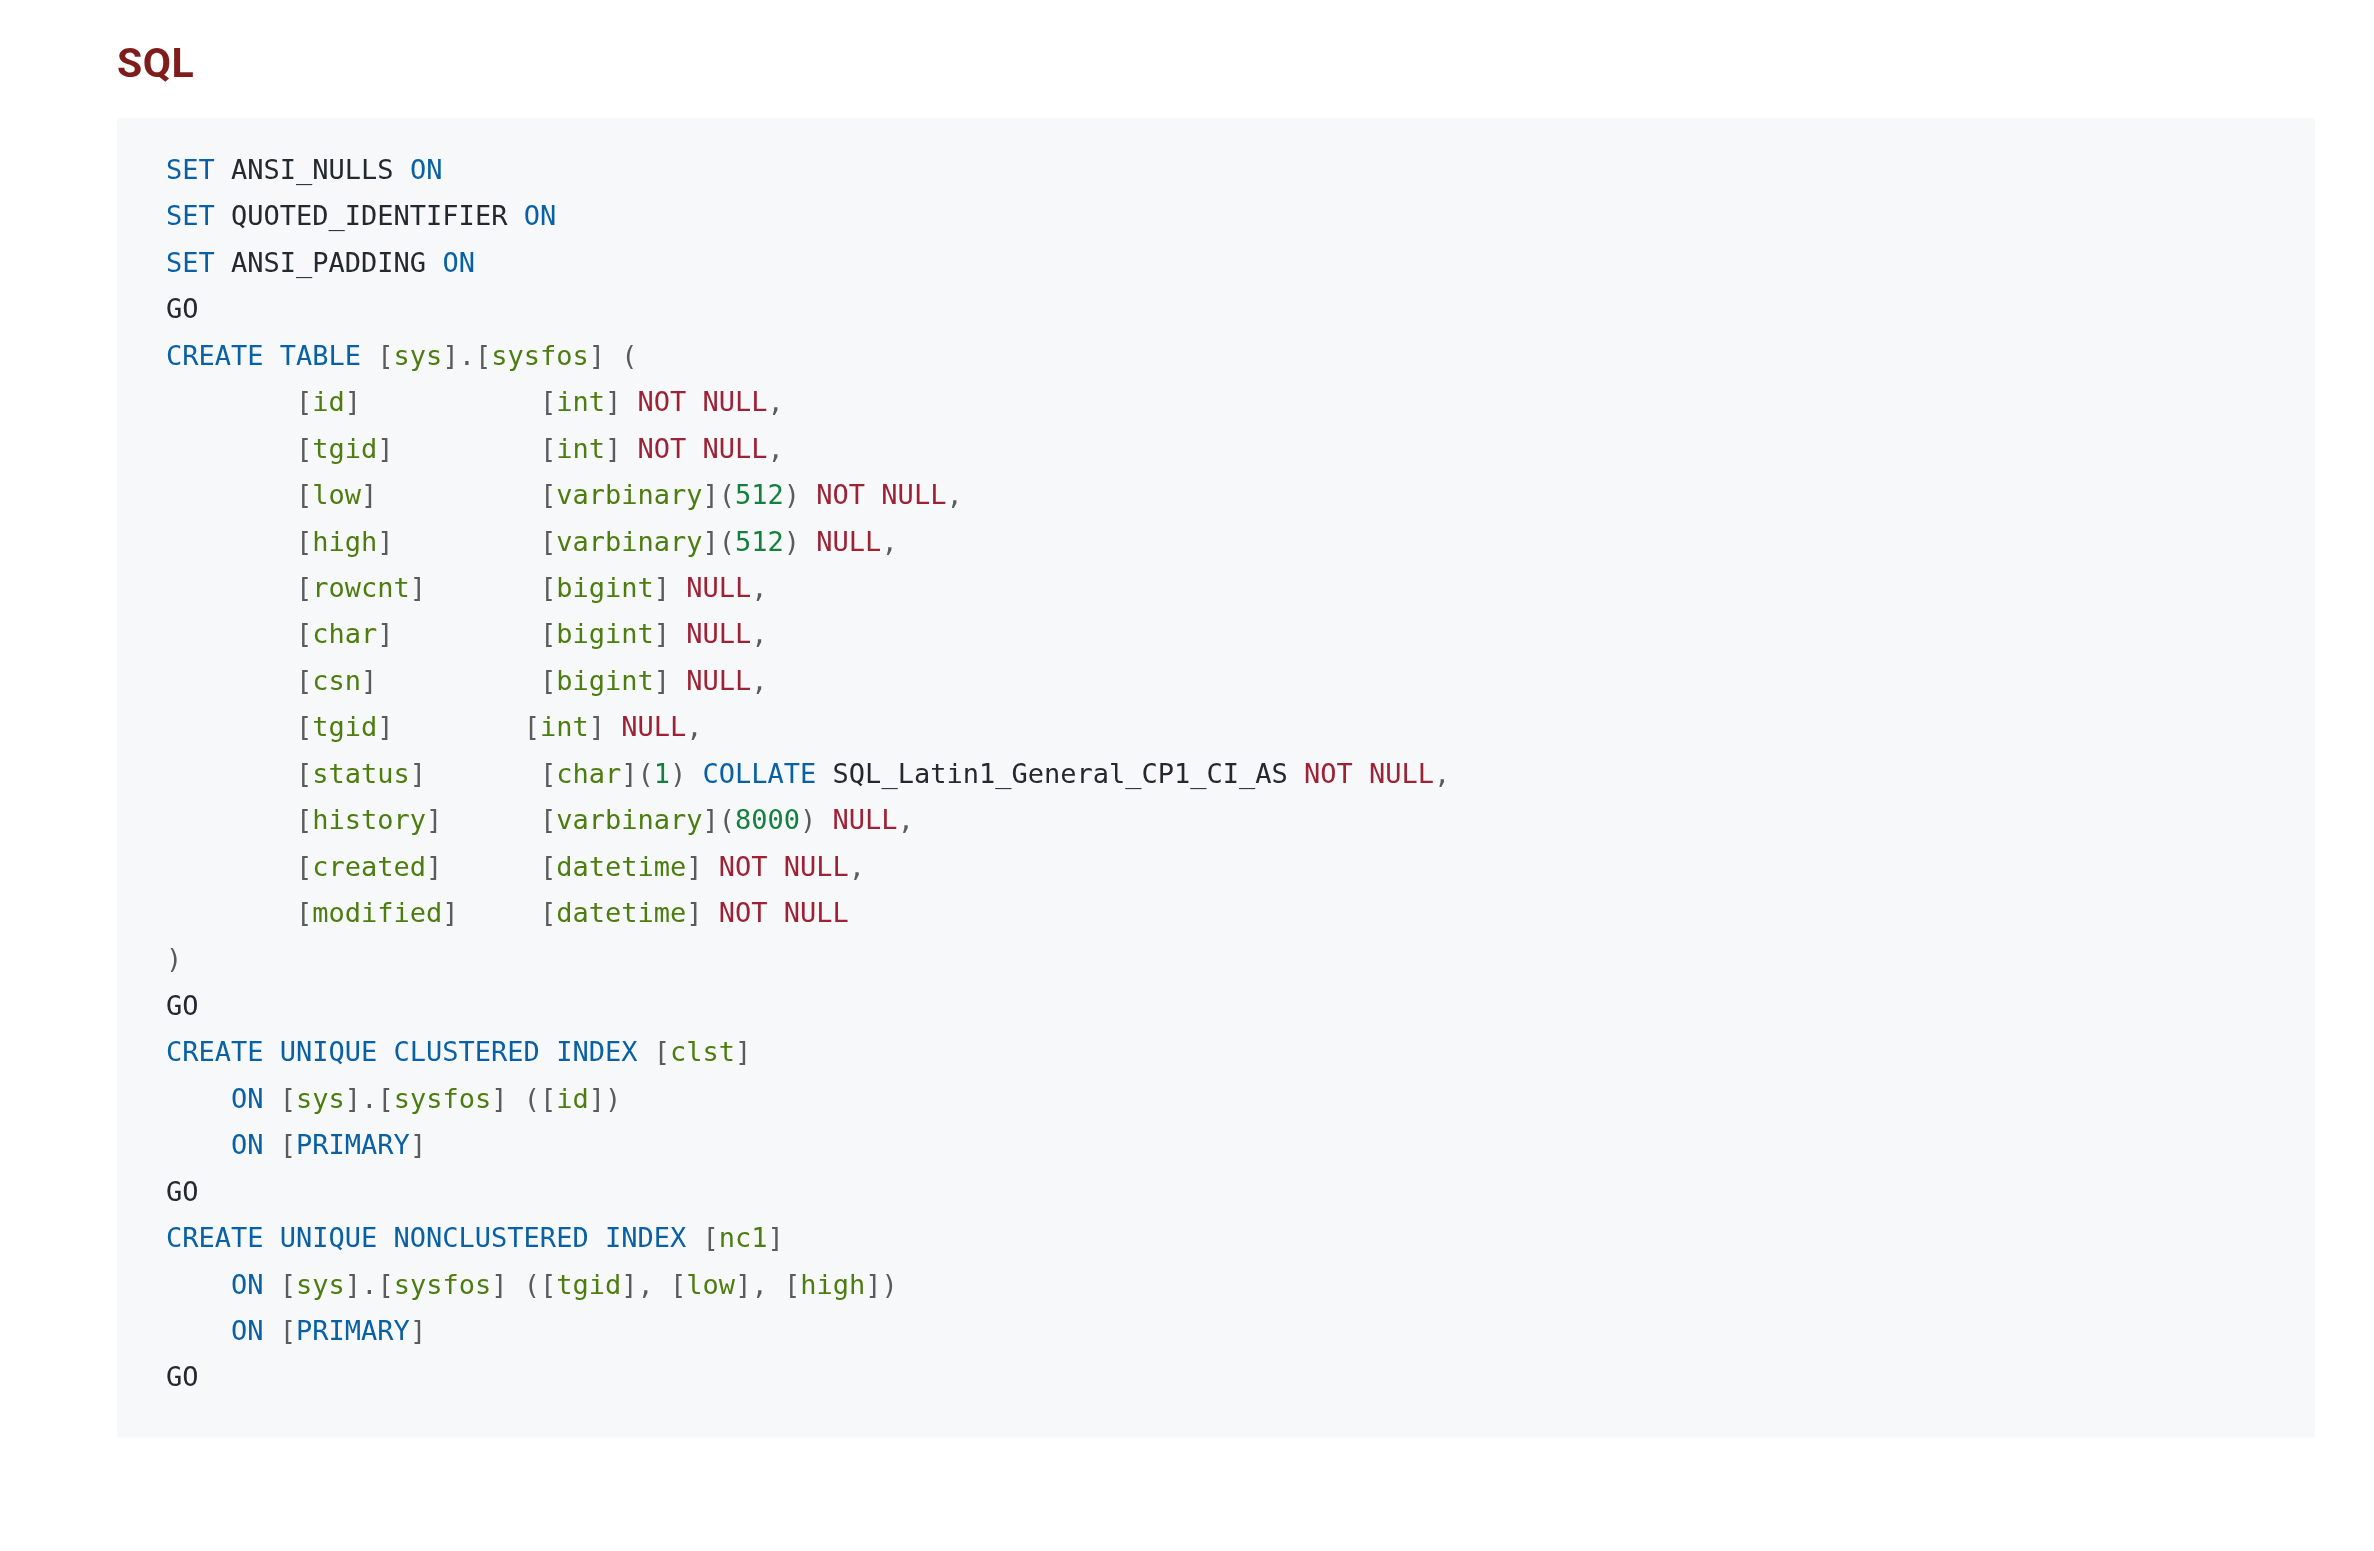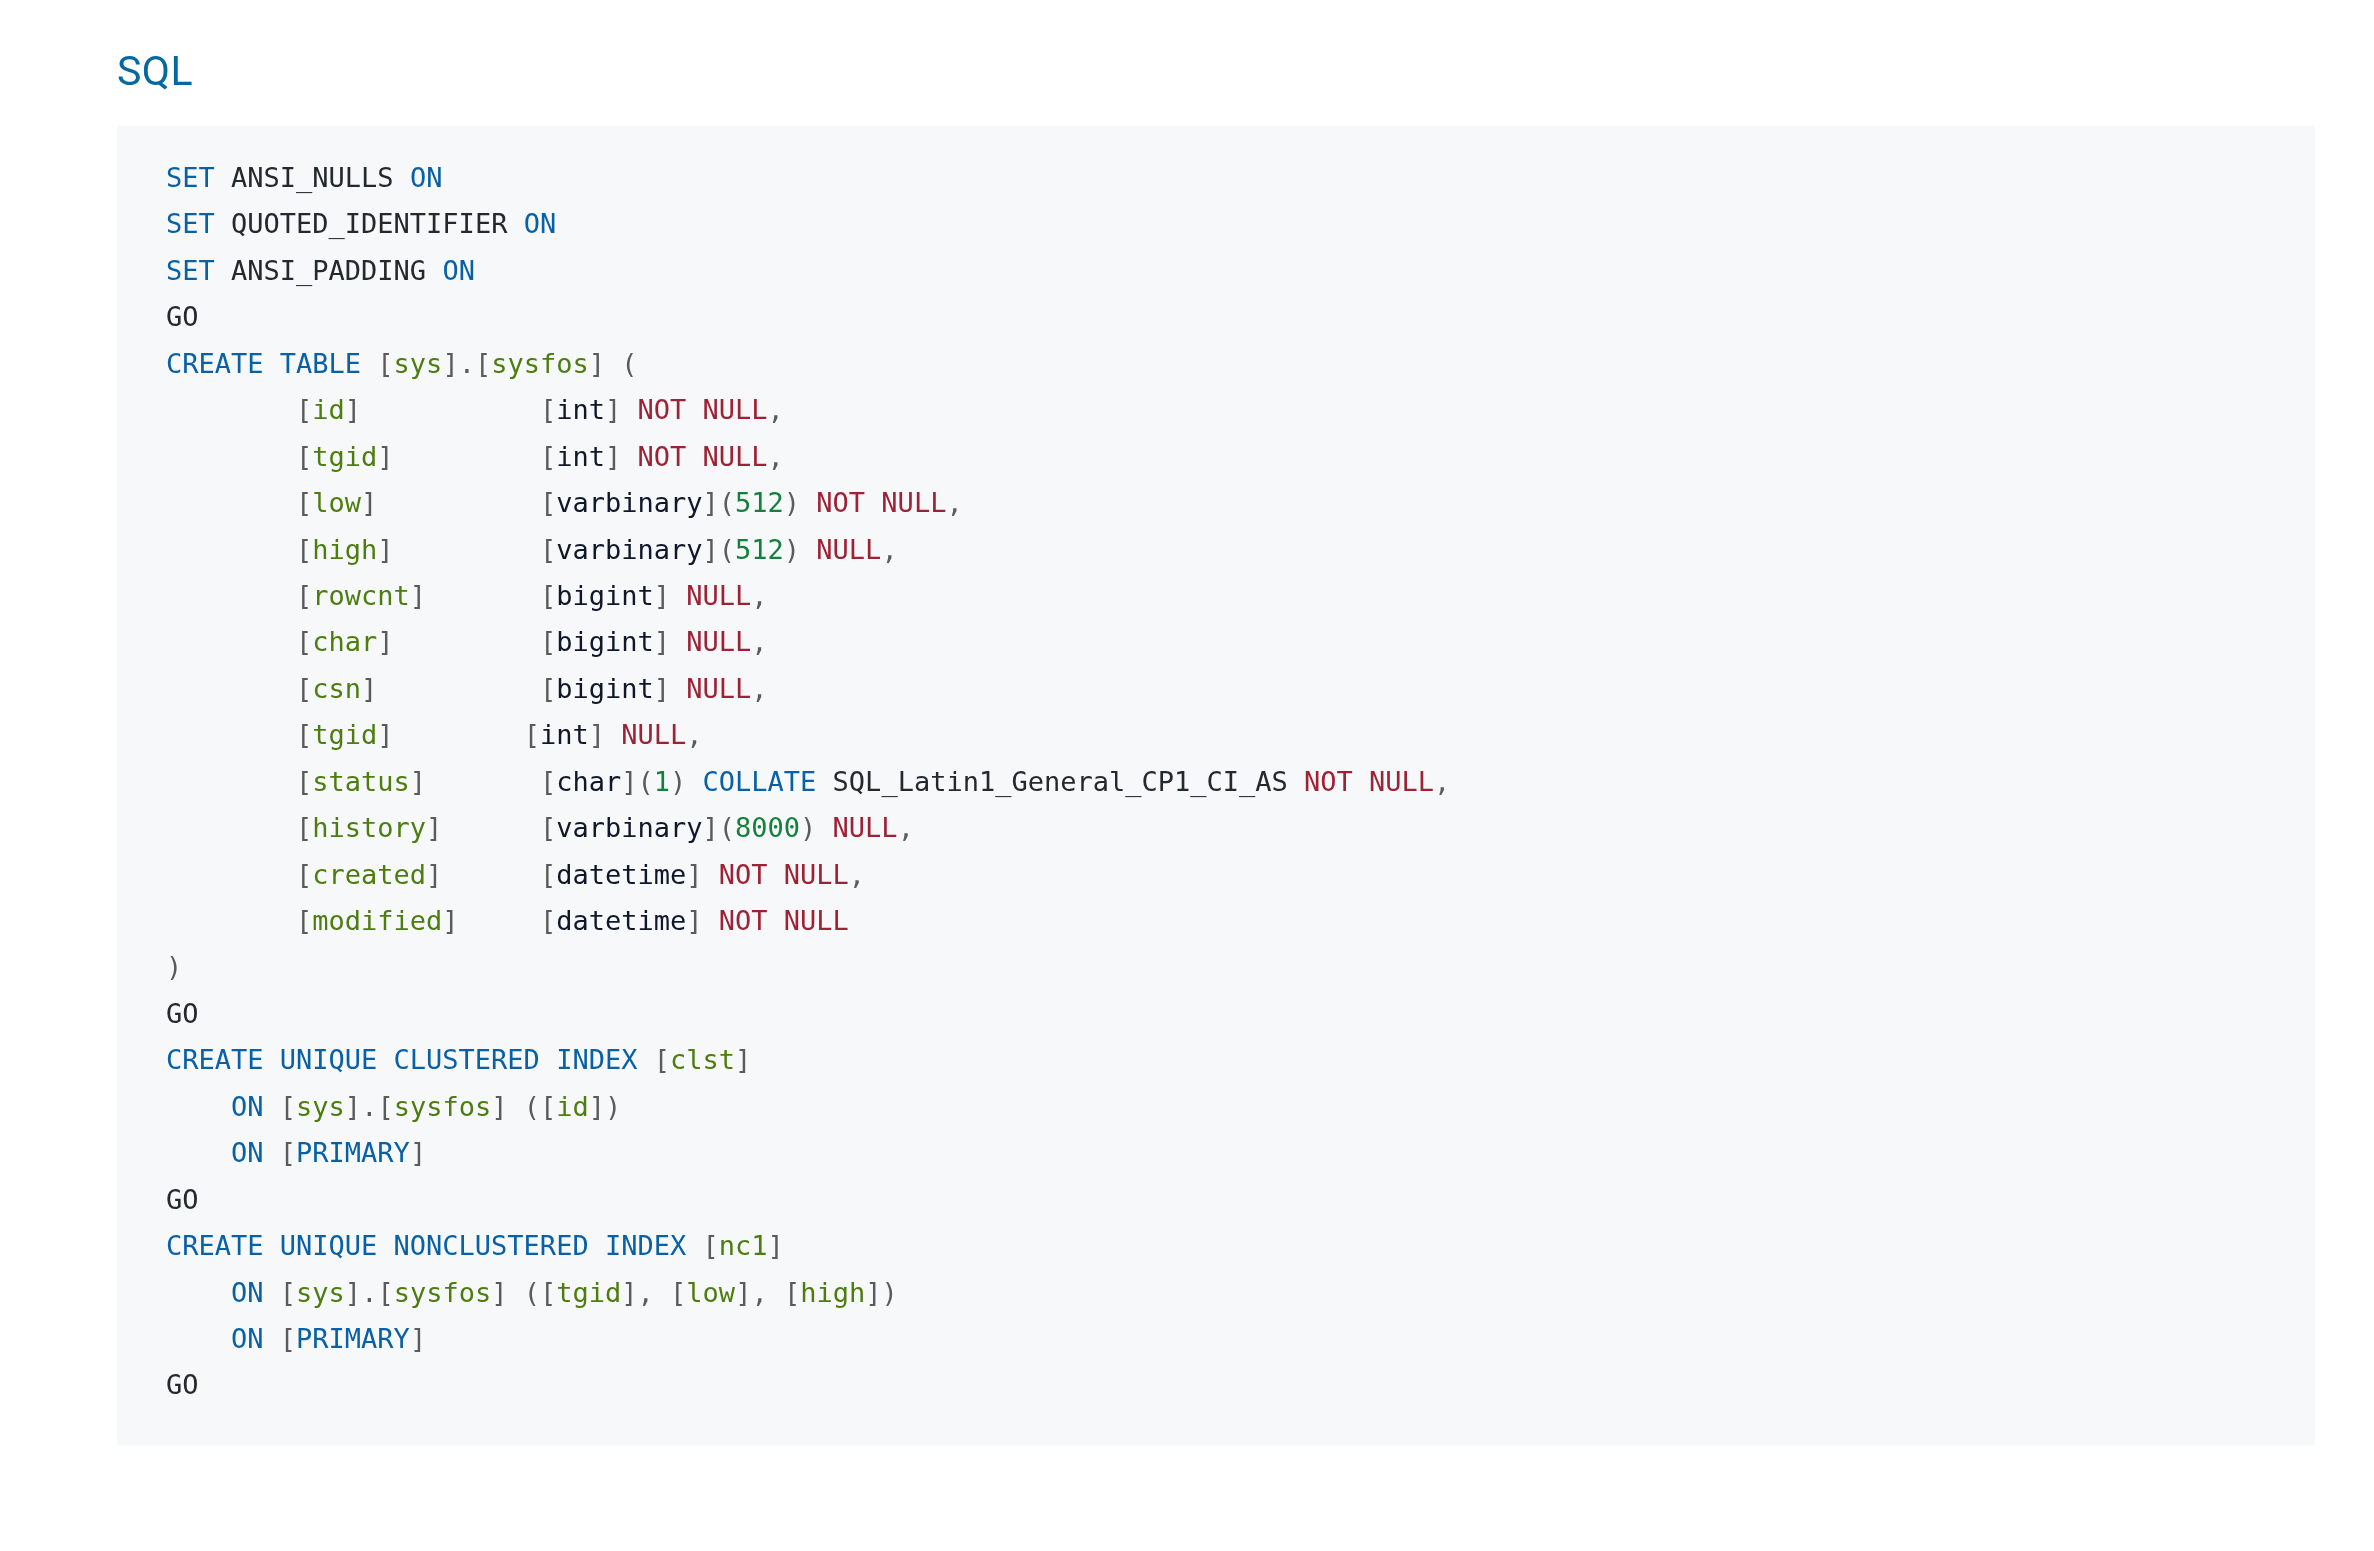--- a/index.html
+++ b/index.html
@@ -8,41 +8,41 @@
     background: #ffffff;
     font-family: "Segoe UI", -apple-system, BlinkMacSystemFont, Roboto, "Helvetica Neue", Arial, sans-serif;
     color: #333;
   }
   .page {
     padding: 39px 59px 78px 117px;
     box-sizing: border-box;
   }
   h2.section-title {
     font-size: 41px;
-    font-weight: 400;
-    margin: 8px 0 31px 0;
-    color: #0369a1;
+    font-weight: 700;
+    margin: 0 0 31px 0;
+    color: #7f1d1d;
     letter-spacing: 0.5px;
   }
   .code-block {
     background: #f6f8fa;
     padding: 29px 49px 37px 49px;
     border-radius: 2px;
     overflow-x: auto;
   }
   pre {
     margin: 0;
     font-family: "Consolas", "Menlo", "DejaVu Sans Mono", "Liberation Mono", monospace;
     font-size: 27px;
     line-height: 1.72;
     white-space: pre;
     color: #24292e;
   }
   .tok-kw   { color: #0960a5; }   
-  .tok-type { color: #0f172a; text-align: center; }   
+  .tok-type { color: #4d7c0f; text-align: center; }   
   .tok-id   { color: #4d7c0f; }   
   .tok-null { color: #9d2235; }   
   .tok-num  { color: #15803d; }   
   .tok-punc { color: #5b5b5b; }   
   .tok-go   { color: #24292e; text-align: center; }
   .tok-txt  { color: #24292e; text-align: center; }   
 </style>
 </head>
 <body>
 

